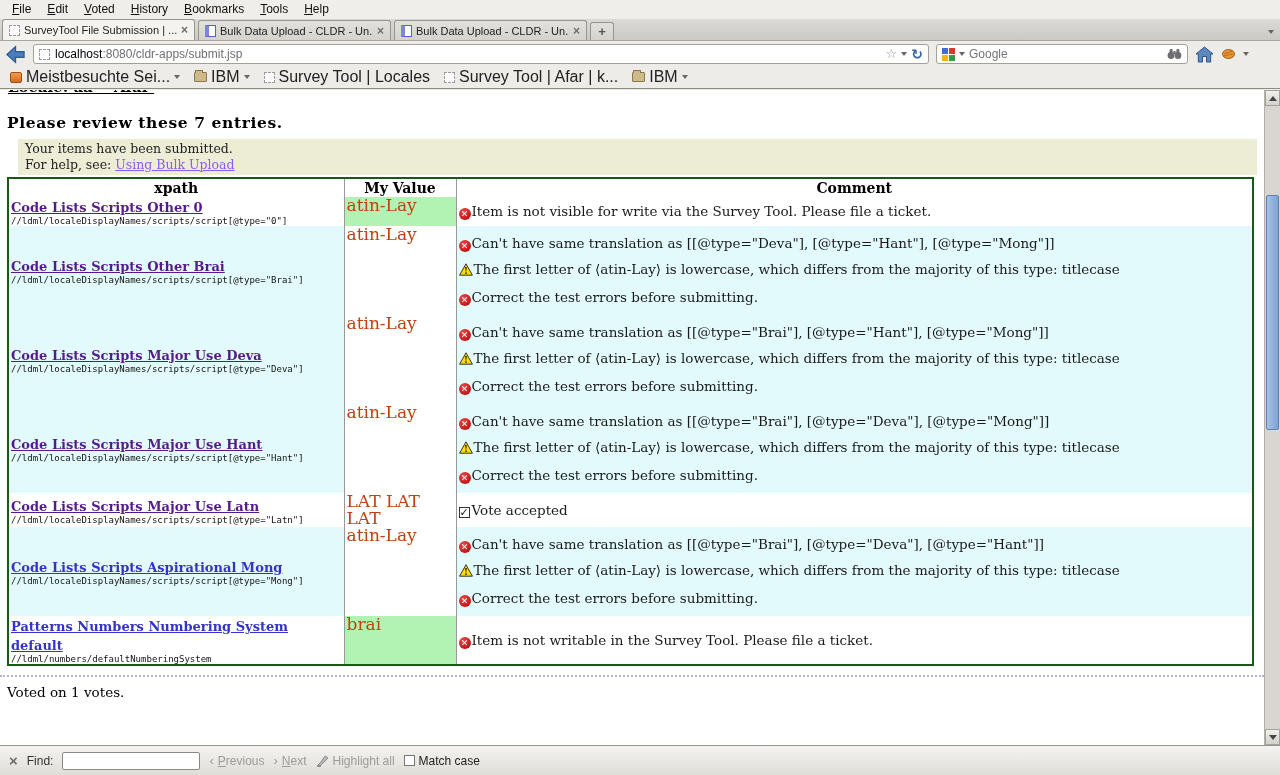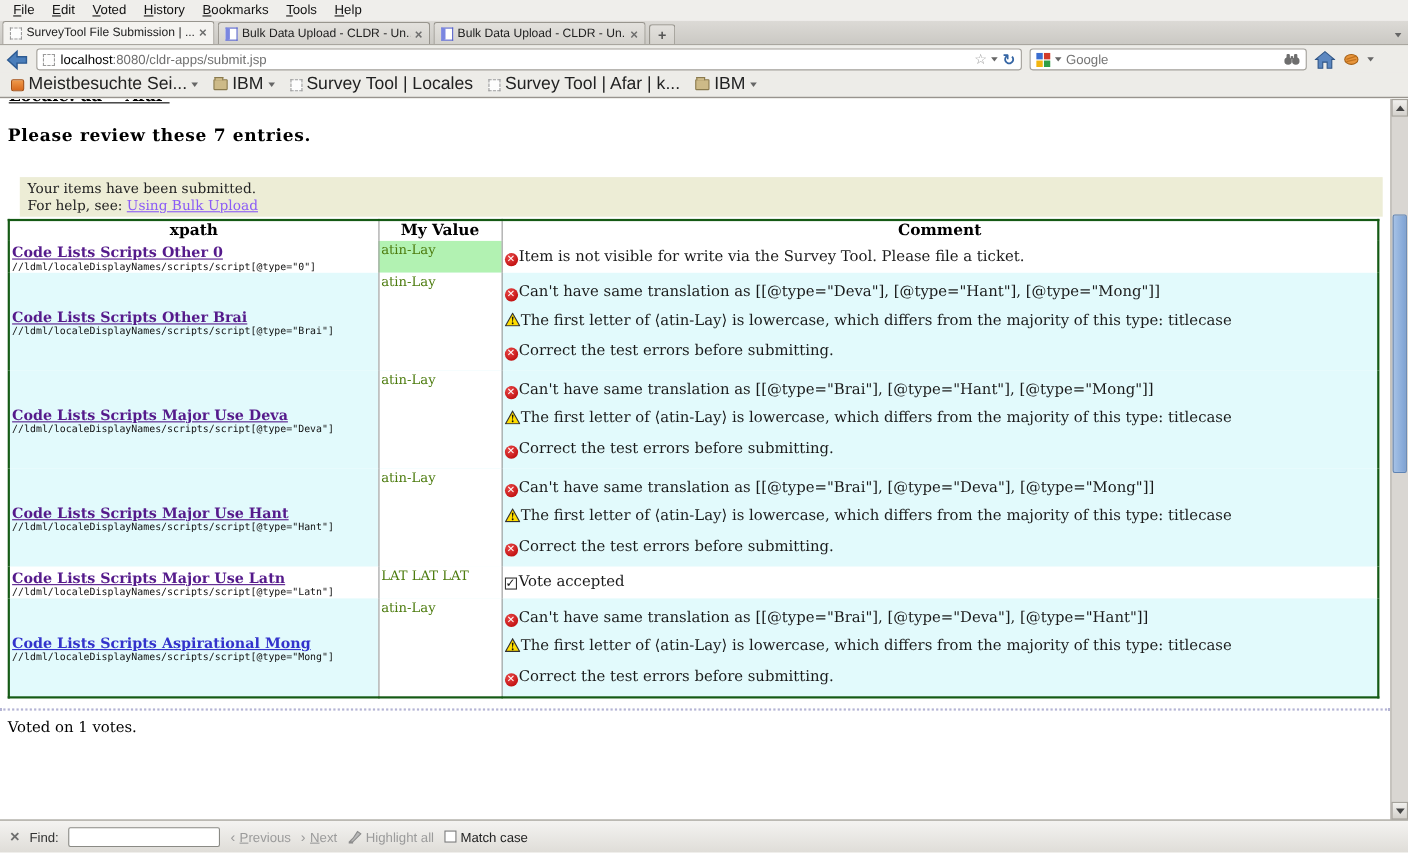--- a/index.html
+++ b/index.html
@@ -57,35 +57,35 @@
                       background:#CDBA88; border:1px solid #8A7A4D; border-bottom:none; }
   .bm-orange { display:inline-block; width:12px; height:11px; background:linear-gradient(#F09A4B,#D86A1E);
                border:1px solid #A44E12; border-radius:2px; flex:none; }
 
   
   .content { position:absolute; top:90px; left:0; right:16px; bottom:30px; background:#fff;
              overflow:hidden; font-family:"DejaVu Serif","Liberation Serif",serif; color:#000; }
   .clip-head { height:7px; overflow:hidden; position:relative; }
   .clip-head span { position:absolute; top:-12px; left:8px; font-weight:bold; font-size:15px; text-decoration:underline; }
   .review-h { margin:16px 0 0 7px; font-size:15.5px; font-weight:bold; letter-spacing:0.6px; }
-  .notice { margin:29px 7px 0 18px; background:#EDEDD6; padding:2px 7px 3px 7px; font-size:12.5px;
+  .notice { margin:7px 7px 0 18px; background:#EDEDD6; padding:2px 7px 3px 7px; font-size:12.5px;
             line-height:15.5px; color:#222; }
   .notice a { color:#8b5cf6; }
 
   table.review { margin:2px 0 0 7px; width:1247px; border-collapse:collapse; border:2px solid #155A15;
                  table-layout:fixed;padding-left:41px; }
   th { font-size:14px; font-weight:bold; text-align:center; height:16px; padding:1px 0; }
   .col-sep { border-left:1px solid #999; }
   td { padding:0 2px; }
   tr.cyan { background:#E2FAFC; }
   tr.short { height:26px; }
   .xcell { vertical-align:middle; }
   .xlink { font-weight:bold; font-size:13px; line-height:15px; text-decoration:underline; }
   .xcode { font-family:"DejaVu Sans Mono","Liberation Mono",monospace; font-size:9px; line-height:10px; color:#111; }
-  .vcell { vertical-align:top; background:#fff; font-size:12px; line-height:17px; color:#4d7c0f; }
+  .vcell { vertical-align:top; background:#fff; font-size:17px; line-height:17px; color:#c2410c; }
   .vcell.green { background:#B2F2B2; }
   .ccell { vertical-align:middle; }
   .msg { margin:9px 0; font-size:13.5px; line-height:17px; color:#1A1A1A; }
   .msg.solo { margin:0; }
   .ic-err { display:inline-block; width:12px; height:12px; border-radius:7px;
             background:radial-gradient(circle at 35% 30%, #E84848, #B60000); color:#fff; font-size:9px;
             line-height:12px; text-align:center; font-weight:bold;
             font-family:"DejaVu Sans",sans-serif; vertical-align:-1px; margin-right:1px; }
   .ic-chk { display:inline-block; width:11px; height:11px; border:1px solid #333; background:#fff; color:#111;
             font-size:11px; line-height:10px; text-align:center; vertical-align:-1px; margin-right:2px;
@@ -300,20 +300,27 @@
         <tr class="cyan ">
           <td class="xcell"><a class="xlink" href="#" style="color: rgb(51, 51, 204);">Code Lists Scripts Aspirational Mong</a><div class="xcode">//ldml/localeDisplayNames/scripts/script[@type="Mong"]</div></td>
           <td class="vcell col-sep">atin-Lay</td>
           <td class="ccell col-sep">
             <div class="msg"><span class="ic-err">✕</span><span>Can't have same translation as [[@type="Brai"], [@type="Deva"], [@type="Hant"]]</span></div>
             <div class="msg"><span class="ic-warn"><svg width="14" height="13" viewBox="0 0 14 13">
                   <path d="M7 0.8 L13.4 12.2 L0.6 12.2 Z" fill="#FFDD00" stroke="#333" stroke-width="1"></path>
                   <text x="7" y="10.8" font-size="9" font-weight="bold" text-anchor="middle" fill="#111">!</text>
                 </svg></span><span>The first letter of ⟨atin-Lay⟩ is lowercase, which differs from the majority of this type: titlecase</span></div>
             <div class="msg"><span class="ic-err">✕</span><span>Correct the test errors before submitting.</span></div>
+          </td>
+        </tr>
+        <tr class="short">
+          <td class="xcell"><a class="xlink" href="#" style="color: rgb(51, 51, 204);">Patterns Numbers Numbering System default</a><div class="xcode">//ldml/numbers/defaultNumberingSystem</div></td>
+          <td class="vcell col-sep green">brai</td>
+          <td class="ccell col-sep">
+            <div class="msg solo"><span class="ic-err">✕</span><span>Item is not writable in the Survey Tool. Please file a ticket.</span></div>
           </td>
         </tr>
       </tbody>
   </table>
 
   <div class="dotrule"></div>
   <div class="votes">Voted on 1 votes.</div>
 </div>
 
 <div class="vscroll">

